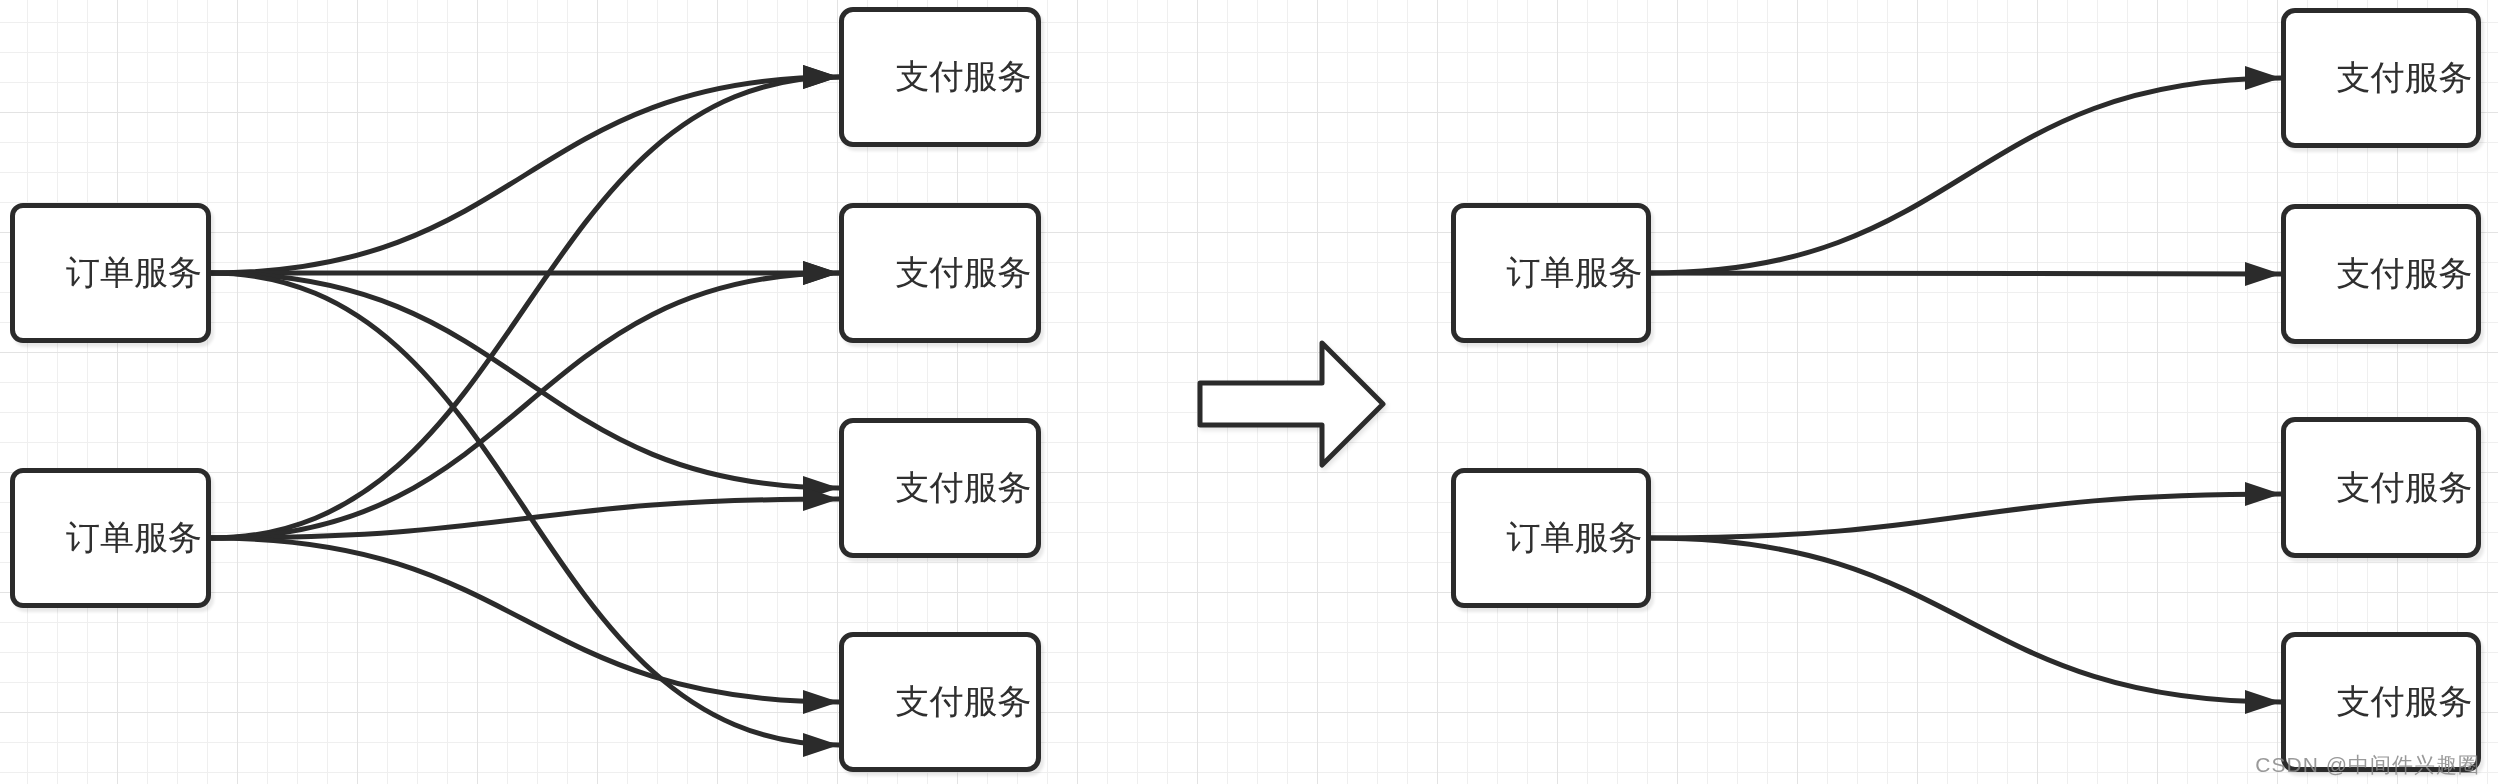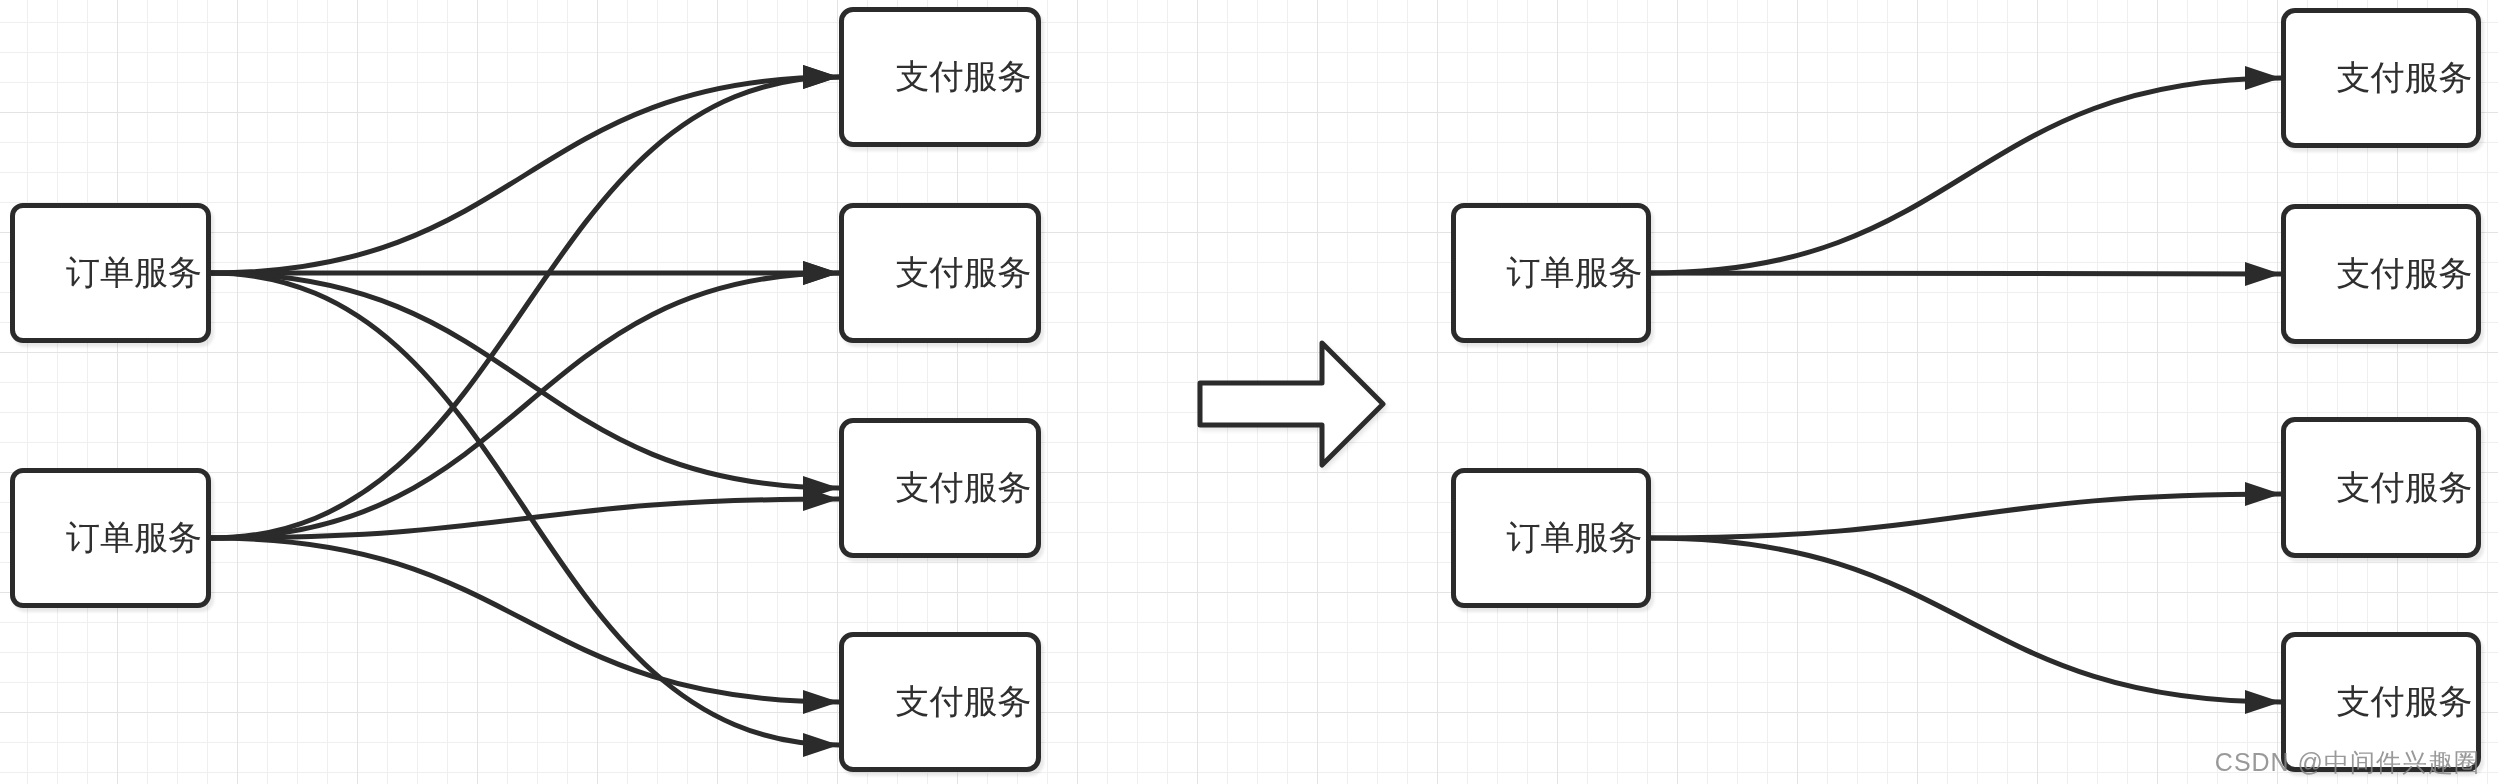--- a/index.html
+++ b/index.html
@@ -75,21 +75,21 @@
   .a-o2 { left: 1451px; top: 468px; width: 200px; height: 140px; }
   .a-p1 { left: 2281px; top: 8px;   width: 200px; height: 140px; }
   .a-p2 { left: 2281px; top: 204px; width: 200px; height: 140px; }
   .a-p3 { left: 2281px; top: 417px; width: 200px; height: 141px; }
   .a-p4 { left: 2281px; top: 632px; width: 200px; height: 140px; }
 
   .watermark {
     position: absolute;
     right: 18px;
     bottom: 5px;
-    font-size: 25px;
+    font-size: 21px;
     color: rgba(135, 135, 135, 0.85);
     letter-spacing: 1px;
     z-index: 5;
     white-space: nowrap;
   }
 </style>
 </head>
 <body>
 
 <div id="canvas">

